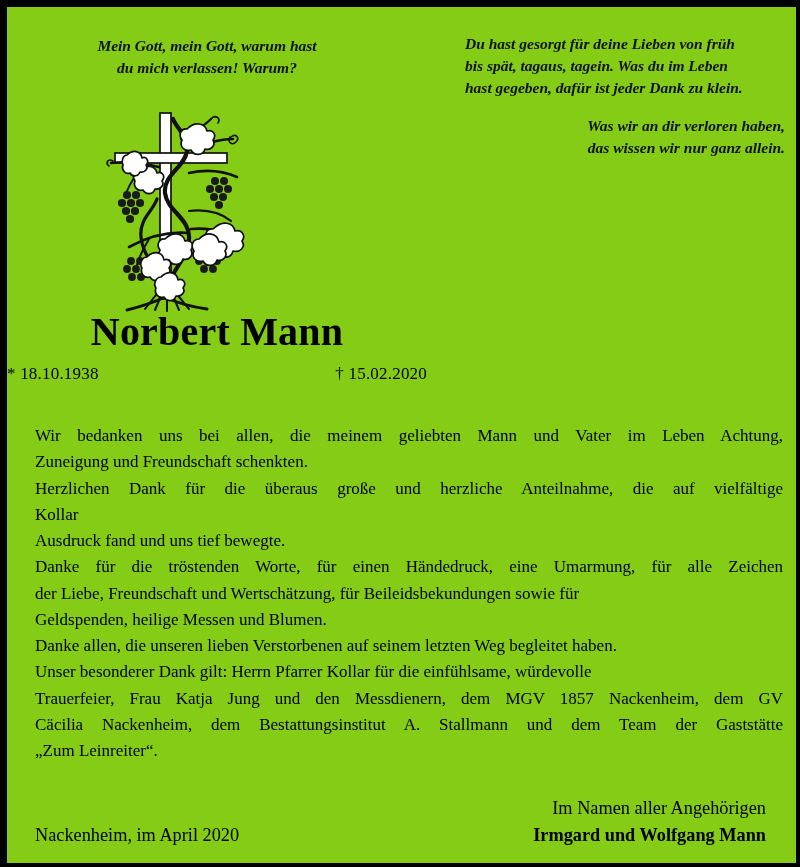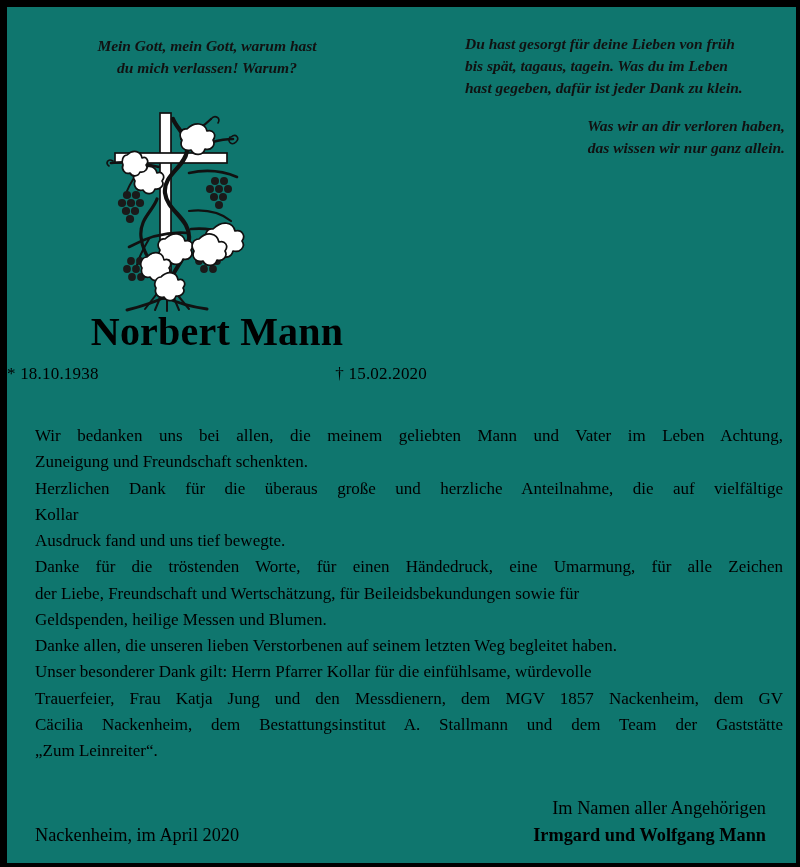--- a/index.html
+++ b/index.html
@@ -11,21 +11,21 @@
   body {
     font-family: "Liberation Serif", "DejaVu Serif", serif;
     color: #000000;
   }
 
   .notice {
     position: relative;
     width: 800px;
     height: 867px;
     box-sizing: border-box;
-    background: #0f766e;
+    background: #84cc16;
     border-top: 7px solid #000000;
     border-left: 7px solid #000000;
     border-right: 4px solid #000000;
     border-bottom: 4px solid #000000;
     overflow: hidden;
   }
 
   .inner {
     position: relative;
     width: 100%;

